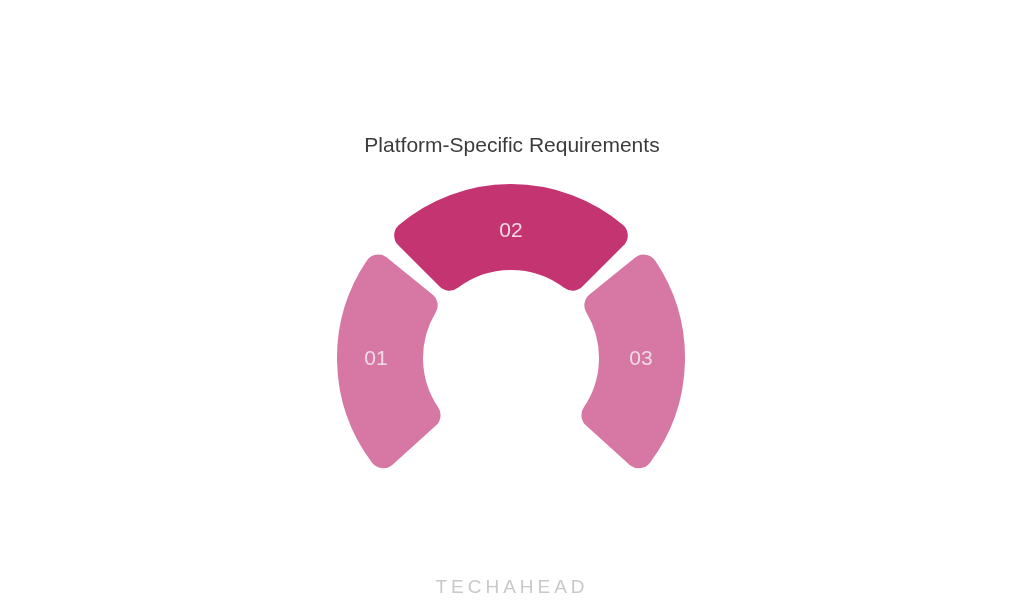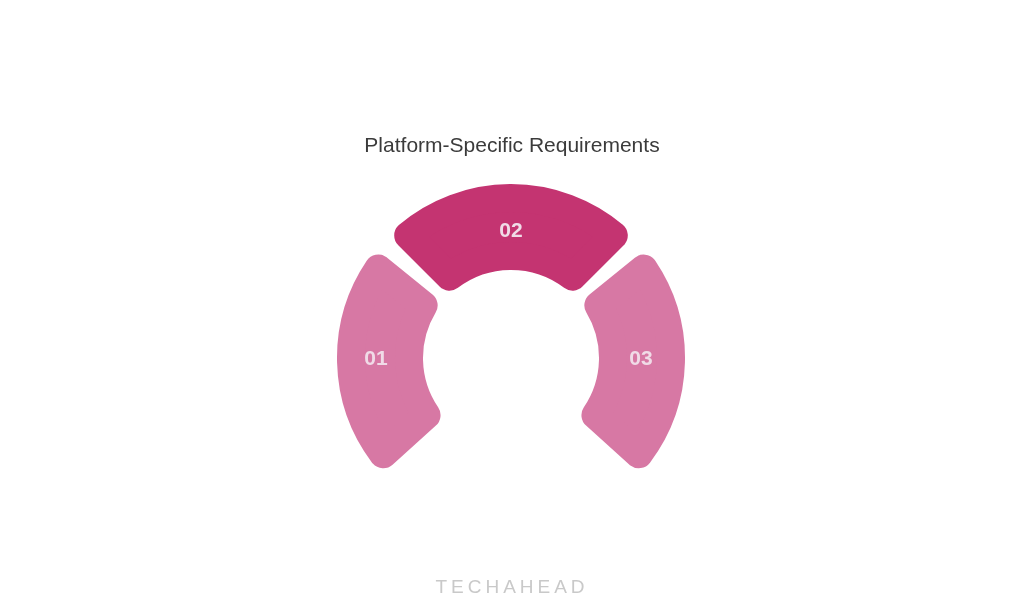--- a/index.html
+++ b/index.html
@@ -18,21 +18,21 @@
     line-height: 26px;
     font-weight: 400;
     white-space: nowrap;
   }
   .seg-label-top  { left: 0; width: 1024px; top: 132px; text-align: center; }
   .seg-label-left { left: 0; width: 322px;  top: 345px; text-align: right; }
   .seg-label-right{ left: 708px; width: 316px; top: 345px; text-align: left; }
   .seg-number {
     position: absolute;
     font-size: 21px;
-    font-weight: 700;
+    font-weight: 400;
     transform: translate(-50%, -50%);
     white-space: nowrap;
   }
   .num-left { left: 376px; top: 358px; }
   .num-top  { left: 511px; top: 230px; }
   .num-right{ left: 641px; top: 358px; }
   .footer-logo {
     position: absolute;
     left: 0;
     width: 1024px;

